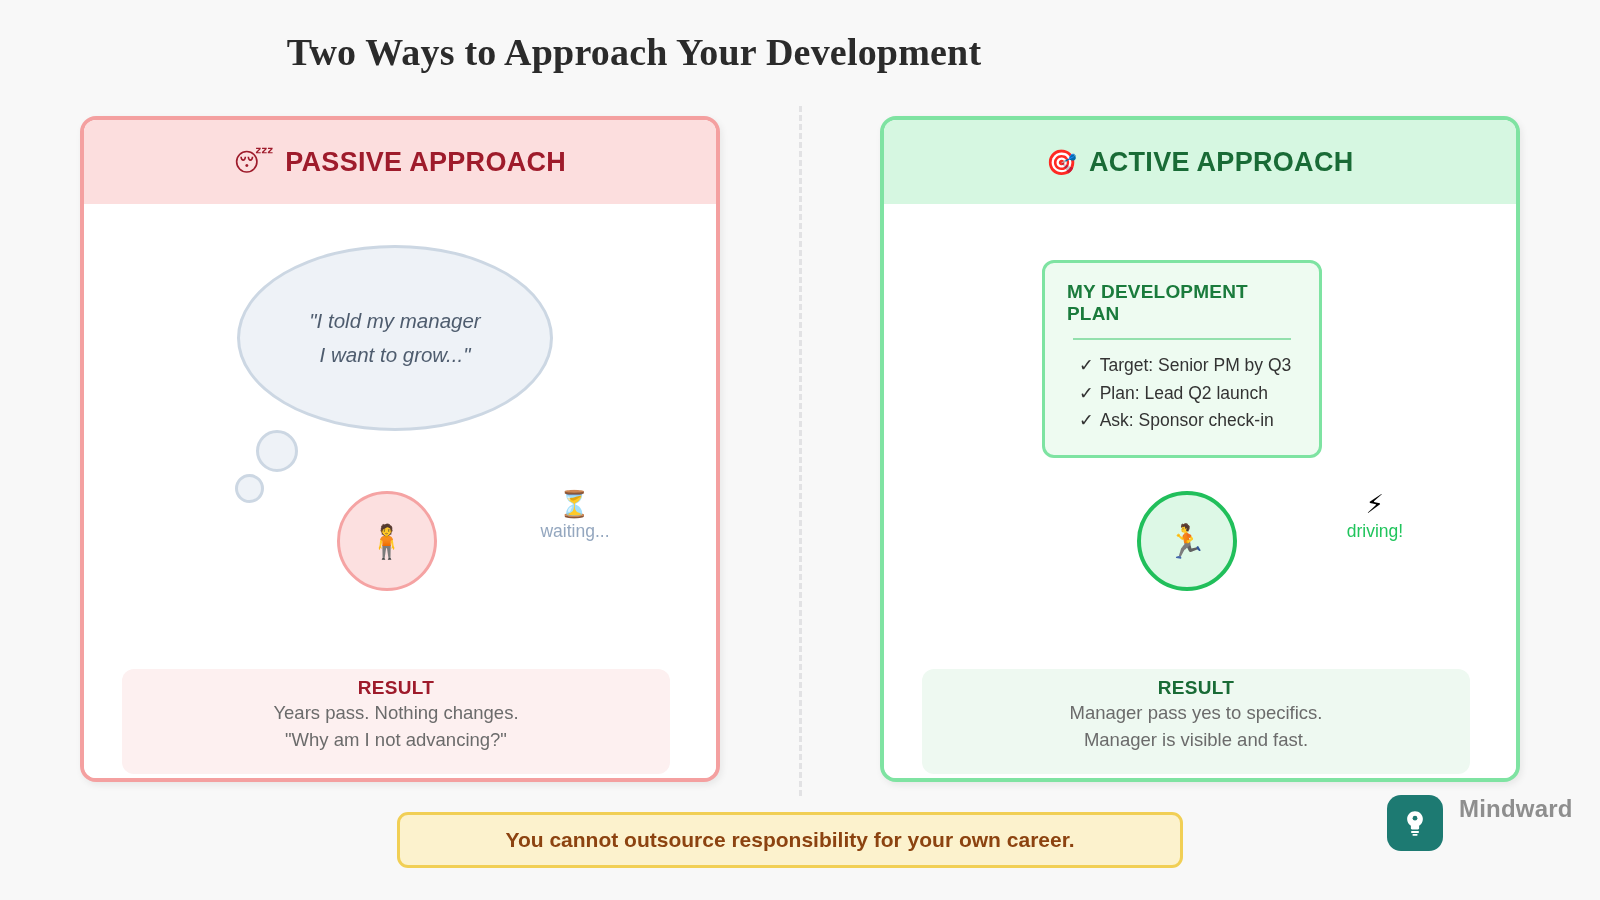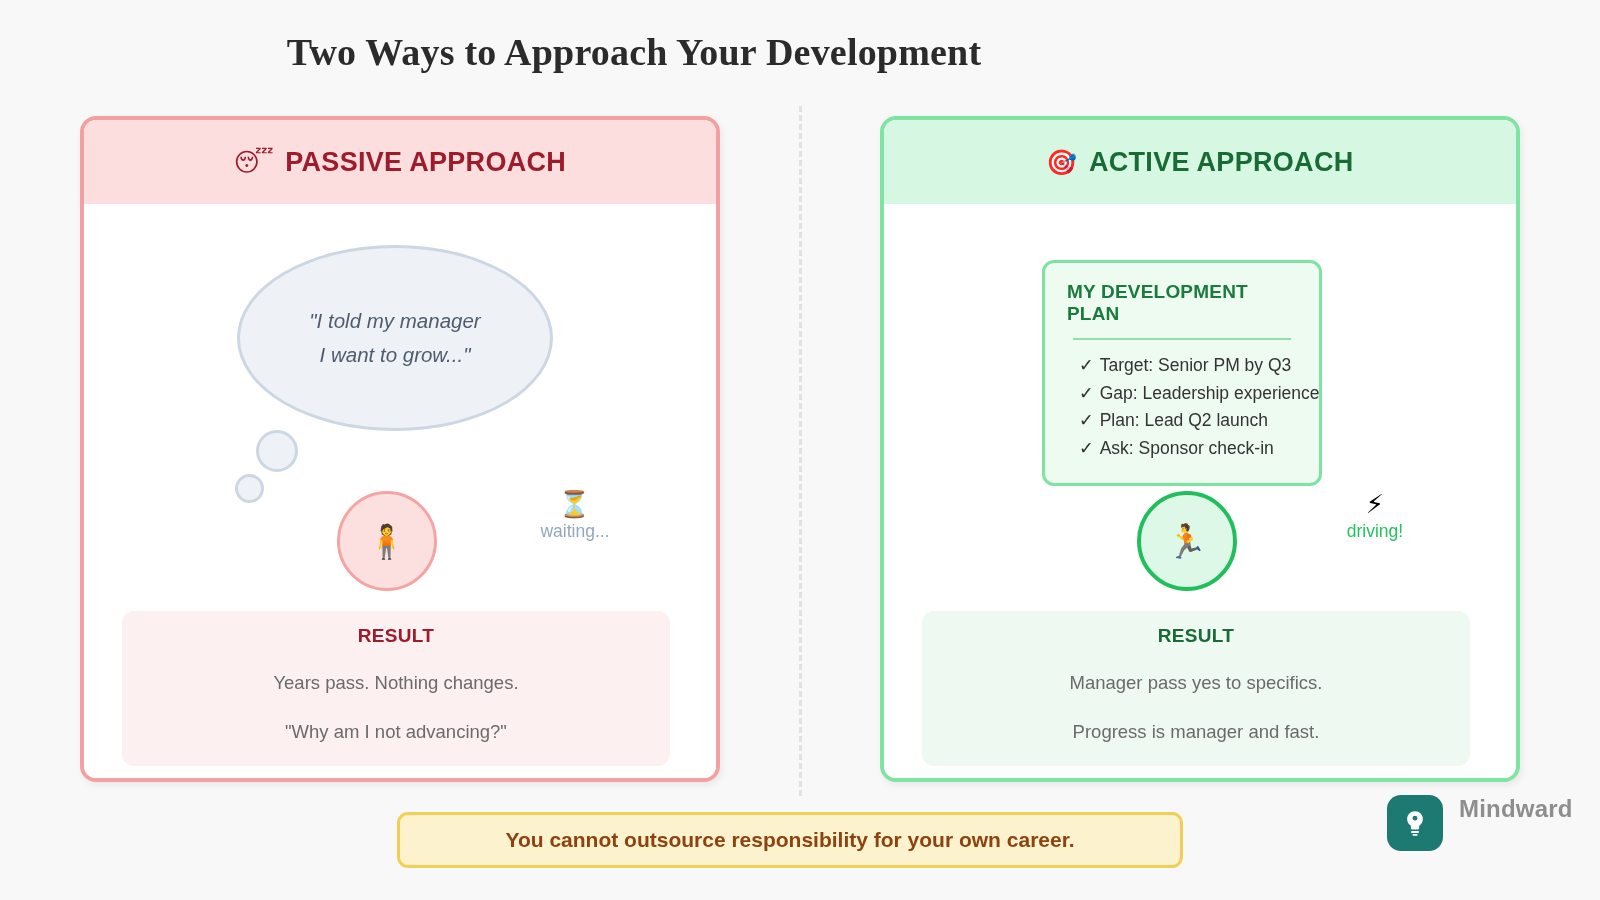--- a/index.html
+++ b/index.html
@@ -174,37 +174,37 @@
   .state-label {
     margin-top: 2px;
     font-size: 17.5px;
   }
   .state-label-passive { color: #94a7bf; }
   .state-label-active  { color: #20c45c; }
 
   
   .result-box {
     position: absolute;
-    left: 38px; bottom: 12px;
+    left: 38px; bottom: 4px;
     width: 548px;
-    padding: 14px 16px 22px 16px;
+    padding: 8px 16px 22px 16px;
     border-radius: 12px;
     text-align: center;
   }
   .result-box-passive { background: #fdf0f0; }
   .result-box-active  { background: #eef9f1; }
   .result-title {
     font-weight: bold;
     font-size: 19px;
     letter-spacing: 0.3px;
   }
   .result-title-passive { color: #9e1b2b; }
   .result-title-active  { color: #196b36; }
   .result-line {
-    margin-top: 24px;
+    margin-top: 2px;
     font-size: 18.5px;
     color: #6b6b6b;
     line-height: 1.32;
   }
   .result-line:first-of-type { margin-top: 14px; }
 
   
   .callout {
     position: absolute;
     left: 397px; top: 812px;
@@ -298,23 +298,20 @@
     <div class="panel-body">
 
       <div class="plan-card">
         <div class="plan-title">MY DEVELOPMENT PLAN</div>
         <div class="plan-rule"></div>
         <div class="plan-items">
           <div class="plan-item">
             <span class="tick">✓</span><span>Target: Senior PM by Q3</span>
           </div>
           <div class="plan-item">
-            <span class="tick">✓</span><span>Gap: Leadership experience</span>
-          </div>
-          <div class="plan-item">
             <span class="tick">✓</span><span>Plan: Lead Q2 launch</span>
           </div>
           <div class="plan-item">
             <span class="tick">✓</span><span>Ask: Sponsor check-in</span>
           </div>
         </div>
       </div>
 
       <div class="actor-row">
         <div class="actor-circle actor-circle-active">
@@ -322,21 +319,21 @@
         </div>
         <div class="state-badge">
           <div class="state-emoji">⚡</div>
           <div class="state-label state-label-active">driving!</div>
         </div>
       </div>
 
       <div class="result-box result-box-active">
         <div class="result-title result-title-active">RESULT</div>
         <div class="result-line">Manager pass yes to specifics.</div>
-        <div class="result-line">Progress is manager and fast.</div>
+        <div class="result-line">Manager is visible and fast.</div>
       </div>
 
     </div>
   </div>
 
   <div class="callout">
     <span>You cannot outsource responsibility for your own career.</span>
   </div>
 
   <div class="brand">

